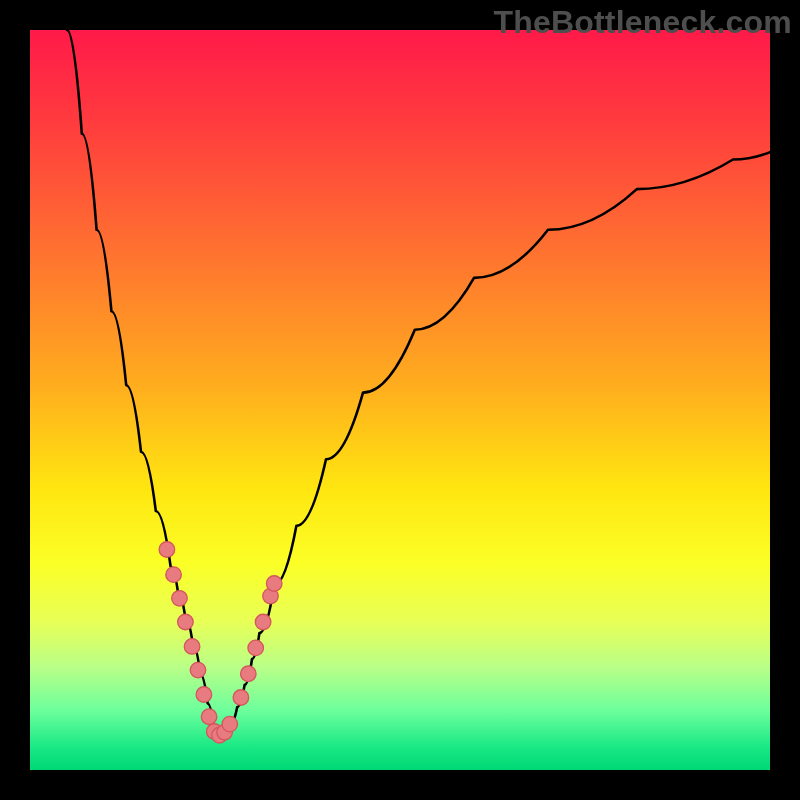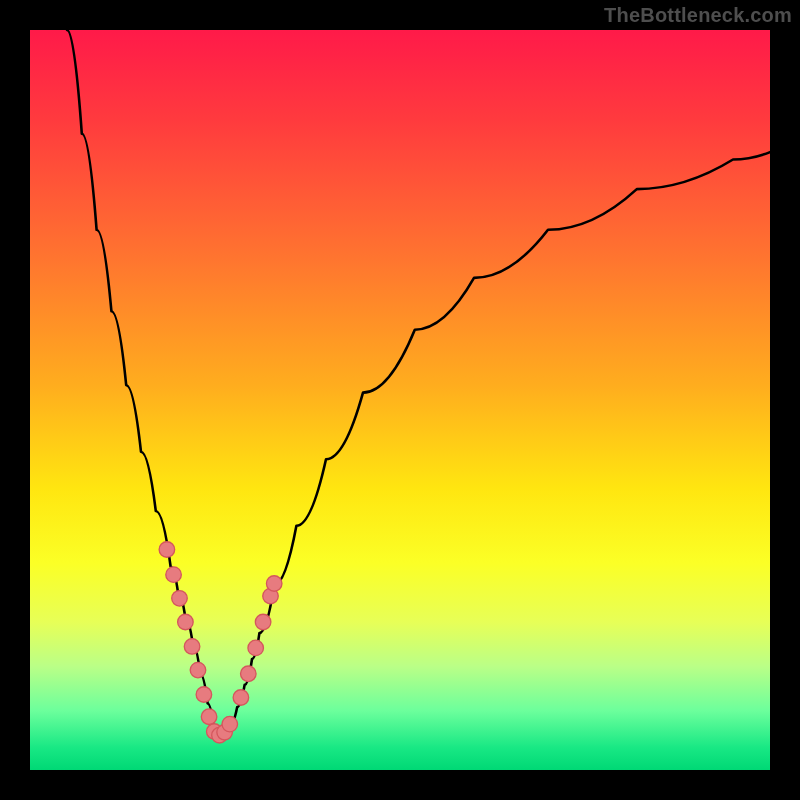--- a/index.html
+++ b/index.html
@@ -37,21 +37,21 @@
     left: 0;
     top: 0;
     width: 100%;
     height: 100%;
   }
   .watermark {
     position: absolute;
     top: 4px;
     right: 8px;
     color: #4e4e4e;
-    font-size: 20px;
+    font-size: 32px;
     font-weight: 600;
     letter-spacing: 0.2px;
   }
 </style>
 </head>
 <body>
 
 <div class="frame">
   <div class="plot-area">
     <svg class="gradient" viewBox="0 0 100 100" preserveAspectRatio="none">

